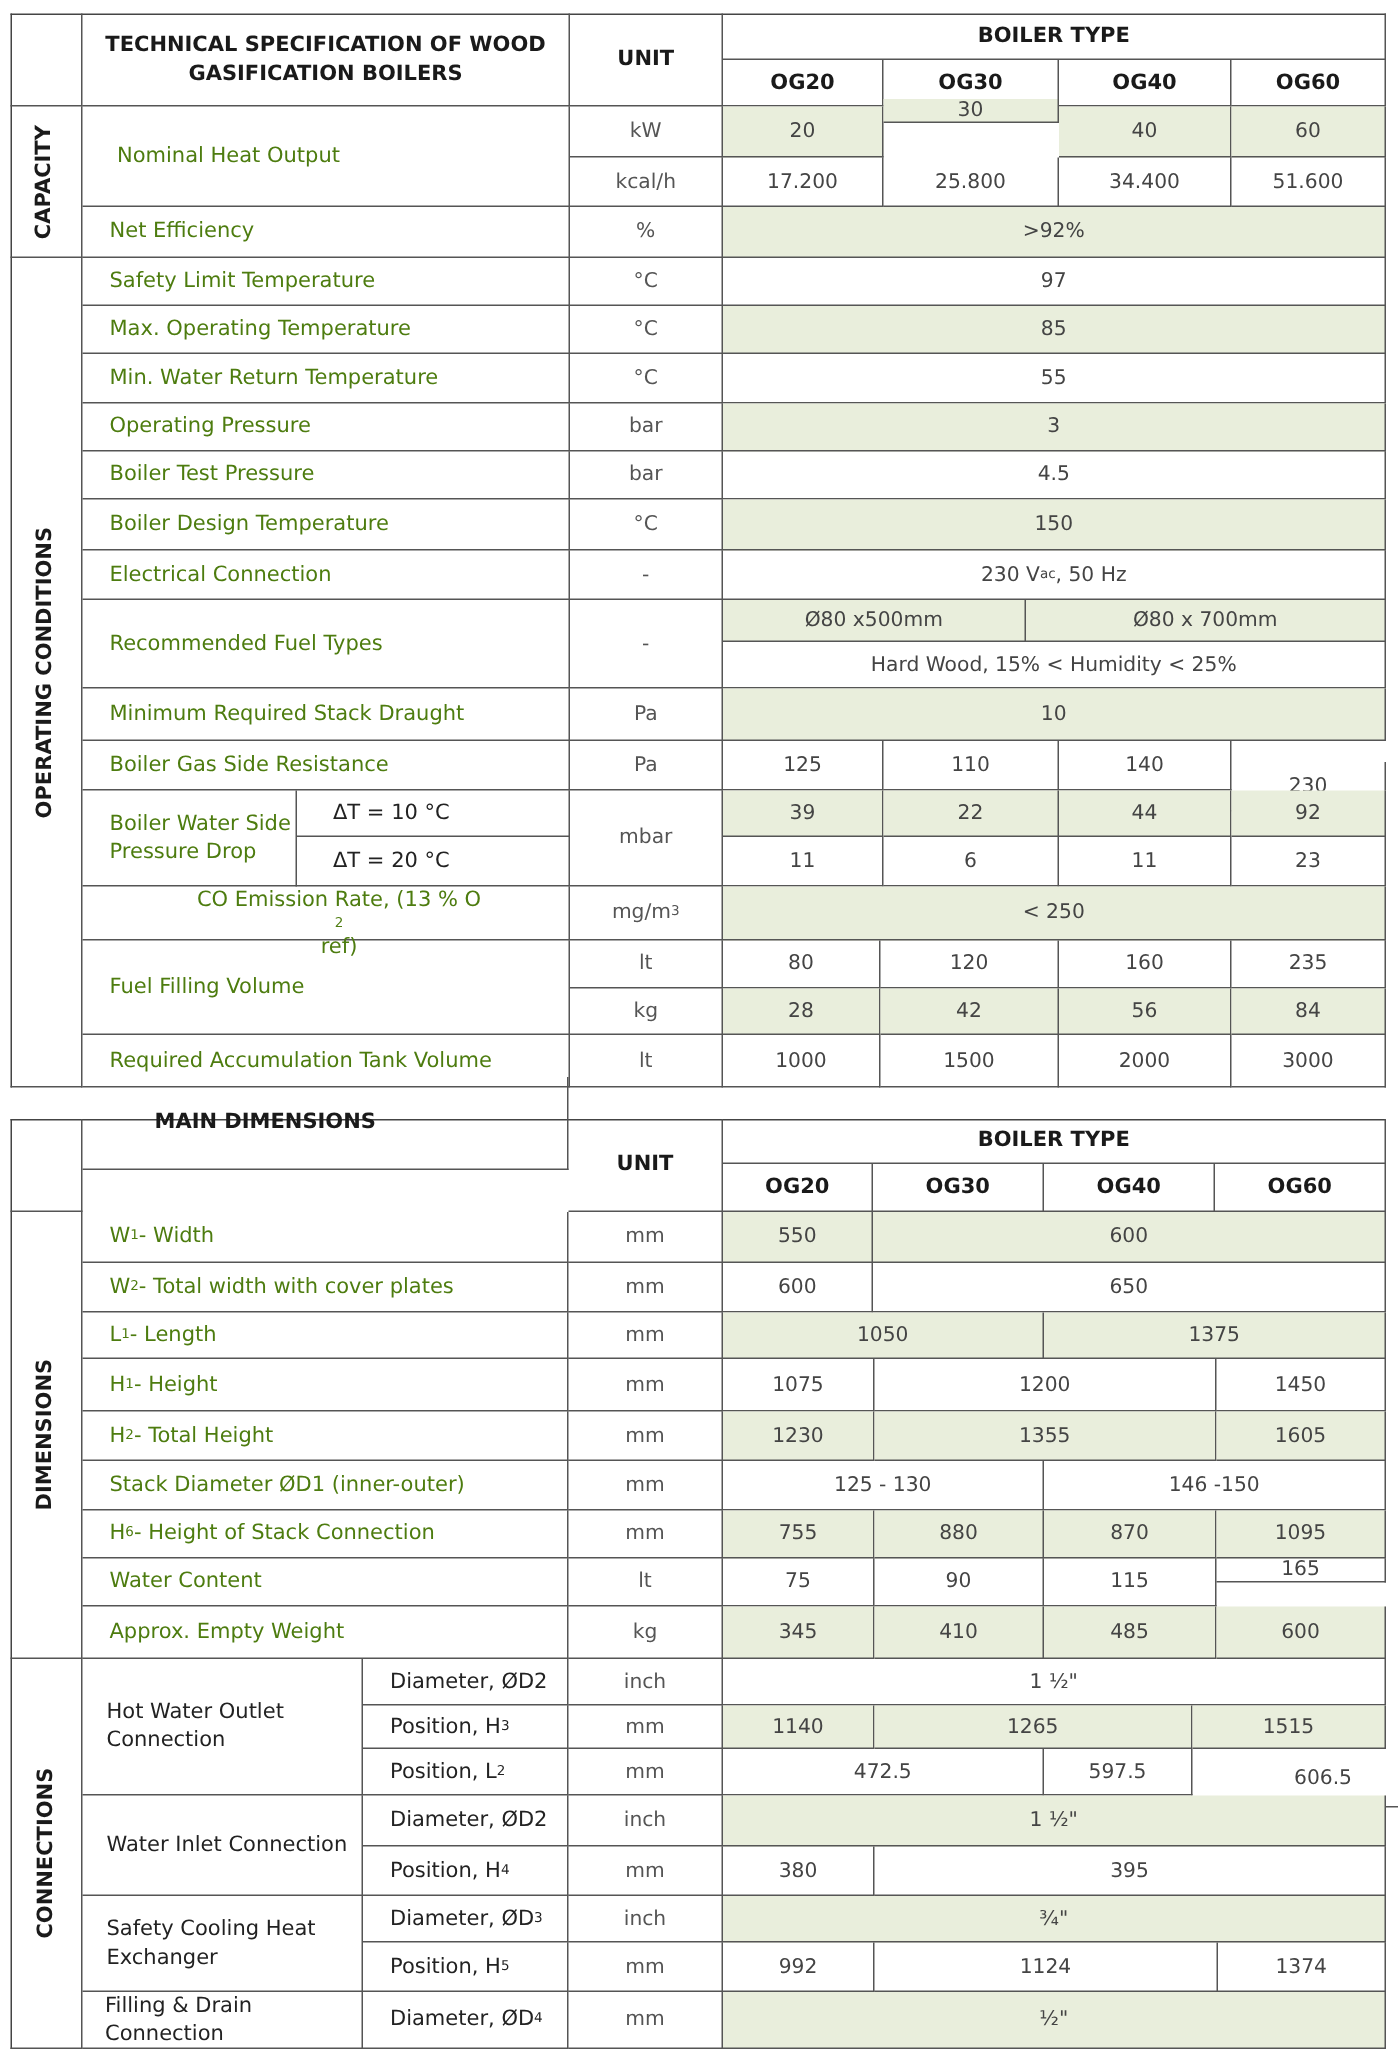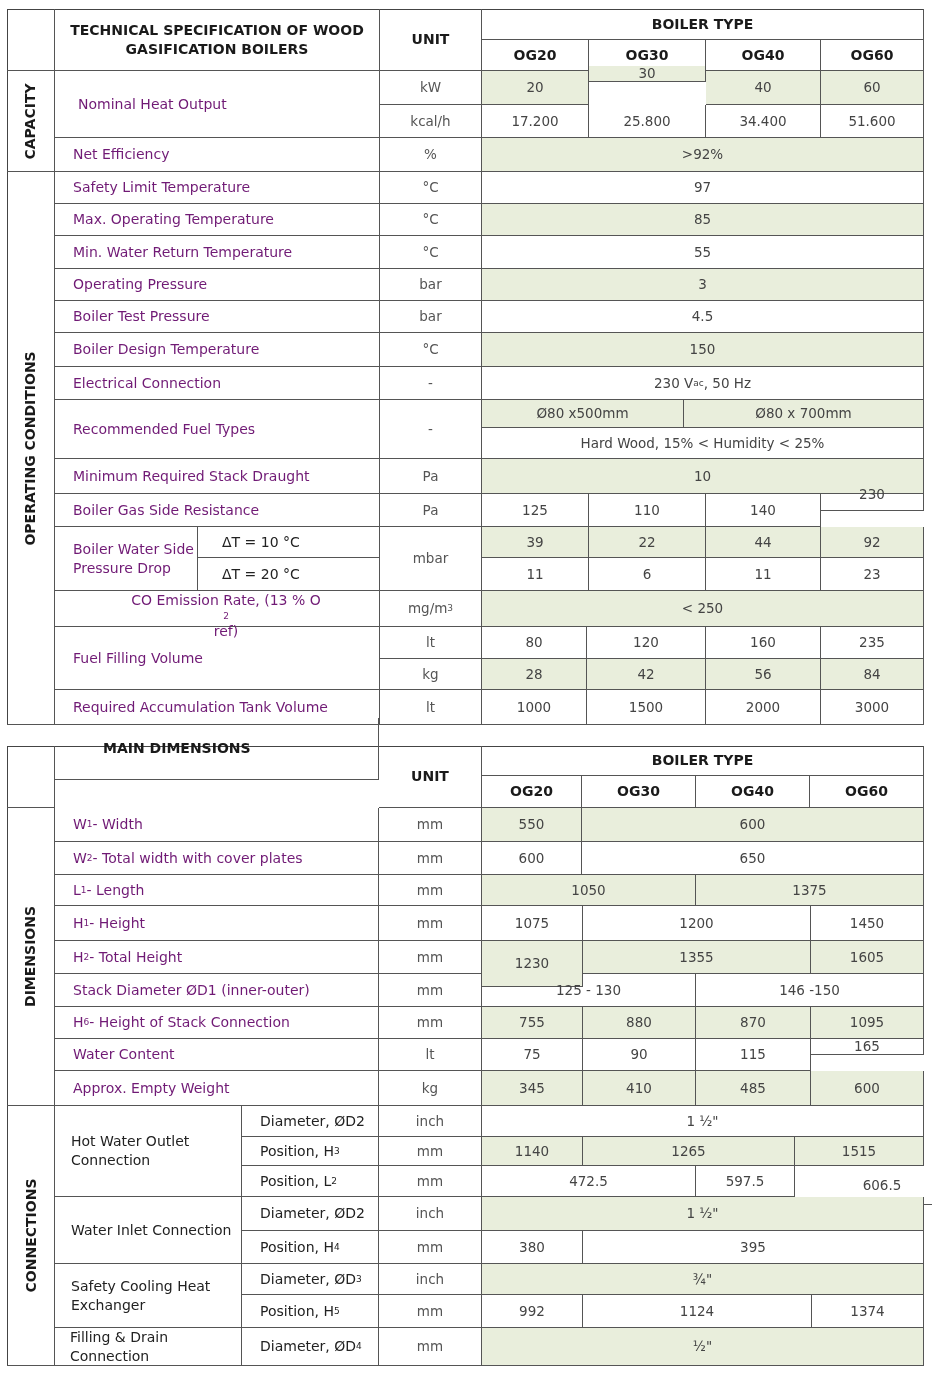--- a/index.html
+++ b/index.html
@@ -3,21 +3,21 @@
 <meta charset="utf-8">
 <style>
   html,body{margin:0;padding:0;background:#fff;}
   body{width:932px;height:1376px;position:relative;overflow:hidden;
        font-family:"DejaVu Sans","Liberation Sans",sans-serif;color:#333;}
   .tbl{position:absolute;left:0;top:0;width:932px;}
   .cell{position:absolute;box-sizing:border-box;display:flex;align-items:center;
         justify-content:center;text-align:center;font-size:13.5px;color:#444;
         border-right:1px solid #555;border-bottom:1px solid #555;line-height:1.35;}
   .cell.g{background:#e9eedc;}
-  .cell.lbl{justify-content:flex-start;text-align:left;padding-left:18px;color:#701a75;font-size:14px;}
+  .cell.lbl{justify-content:flex-start;text-align:left;padding-left:18px;color:#4d7c0f;font-size:14px;}
   .cell.sub{justify-content:flex-start;text-align:left;padding-left:16px;color:#222;font-size:14px;}
   .cell.unit{color:#555;}
   .cell.hdr{font-weight:bold;color:#1a1a1a;font-size:14px;}
   .cell.sect{font-weight:bold;color:#1a1a1a;font-size:14px;}
   .sect span{display:inline-block;transform:rotate(-90deg);white-space:nowrap;}
   .frame{position:absolute;box-sizing:border-box;border-top:1px solid #444;border-left:1px solid #444;}
   sub{font-size:9px;vertical-align:-3px;}
   sup{font-size:9px;vertical-align:5px;}
 </style>
 </head>
@@ -98,21 +98,21 @@
 
   <div class="cell lbl" style="left:55px;top:459px;width:325px;height:35px;">Minimum Required Stack Draught</div>
   <div class="cell unit" style="left:380px;top:459px;width:102px;height:35px;">Pa</div>
   <div class="cell g" style="left:482px;top:459px;width:442px;height:35px;">10</div>
 
   <div class="cell lbl" style="left:55px;top:494px;width:325px;height:33px;">Boiler Gas Side Resistance</div>
   <div class="cell unit" style="left:380px;top:494px;width:102px;height:33px;">Pa</div>
   <div class="cell" style="left:482px;top:494px;width:107px;height:33px;">125</div>
   <div class="cell" style="left:589px;top:494px;width:117px;height:33px;">110</div>
   <div class="cell" style="left:706px;top:494px;width:115px;height:33px;">140</div>
-  <div class="cell" style="left:821px;top:478px;width:103px;height:33px;">230</div>
+  <div class="cell" style="left:821px;top:508px;width:103px;height:33px;">230</div>
 
   <div class="cell lbl" style="left:55px;top:527px;width:143px;height:64px;">Boiler Water Side Pressure Drop</div>
   <div class="cell sub" style="left:198px;top:527px;width:182px;height:31px;padding-left:24px;">ΔT = 10 °C</div>
   <div class="cell sub" style="left:198px;top:558px;width:182px;height:33px;padding-left:24px;">ΔT = 20 °C</div>
   <div class="cell unit" style="left:380px;top:527px;width:102px;height:64px;">mbar</div>
   <div class="cell g" style="left:482px;top:527px;width:107px;height:31px;">39</div>
   <div class="cell g" style="left:589px;top:527px;width:117px;height:31px;">22</div>
   <div class="cell g" style="left:706px;top:527px;width:115px;height:31px;">44</div>
   <div class="cell g" style="left:821px;top:527px;width:103px;height:31px;">92</div>
   <div class="cell" style="left:482px;top:558px;width:107px;height:33px;">11</div>
@@ -203,21 +203,21 @@
   <div class="cell" style="left:482px;top:906px;width:101px;height:35px;">1075</div>
   <div class="cell" style="left:583px;top:906px;width:228px;height:35px;">1200</div>
   <div class="cell" style="left:811px;top:906px;width:113px;height:35px;">1450</div>
 
   <div class="cell lbl" style="left:55px;top:941px;width:324px;height:33px;">
       <span>H</span>
       <sub>2</sub>
       <span> - Total Height</span>
     </div>
   <div class="cell unit" style="left:379px;top:941px;width:103px;height:33px;">mm</div>
-  <div class="cell g" style="left:482px;top:941px;width:101px;height:46px;">1230</div>
+  <div class="cell g" style="left:482px;top:941px;width:101px;height:33px;">1230</div>
   <div class="cell g" style="left:583px;top:941px;width:228px;height:33px;">1355</div>
   <div class="cell g" style="left:811px;top:941px;width:113px;height:33px;">1605</div>
 
   <div class="cell lbl" style="left:55px;top:974px;width:324px;height:33px;">Stack Diameter ØD1 (inner-outer)</div>
   <div class="cell unit" style="left:379px;top:974px;width:103px;height:33px;">mm</div>
   <div class="cell" style="left:482px;top:974px;width:214px;height:33px;">125 - 130</div>
   <div class="cell" style="left:696px;top:974px;width:228px;height:33px;">146 -150</div>
 
   <div class="cell lbl" style="left:55px;top:1007px;width:324px;height:32px;">
       <span>H</span>

